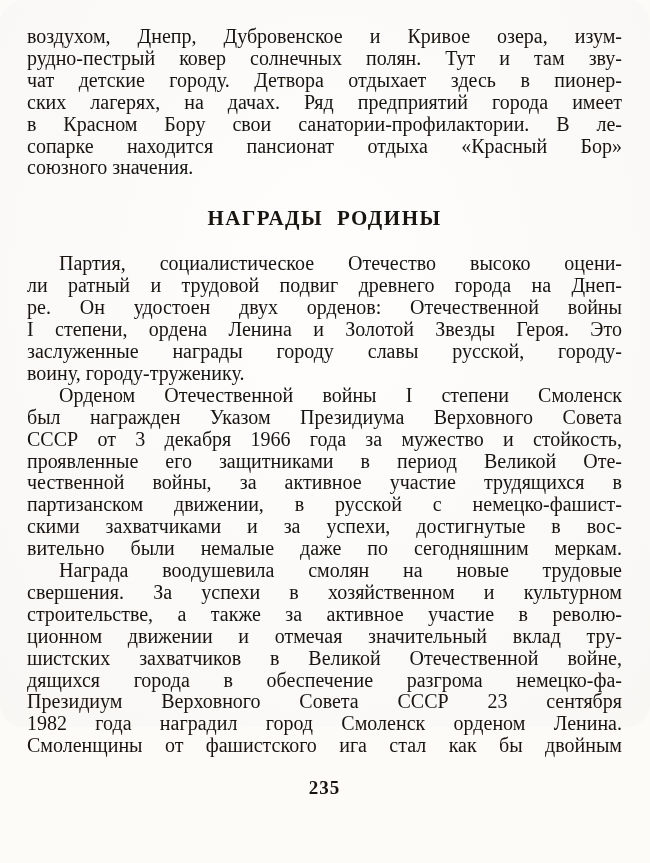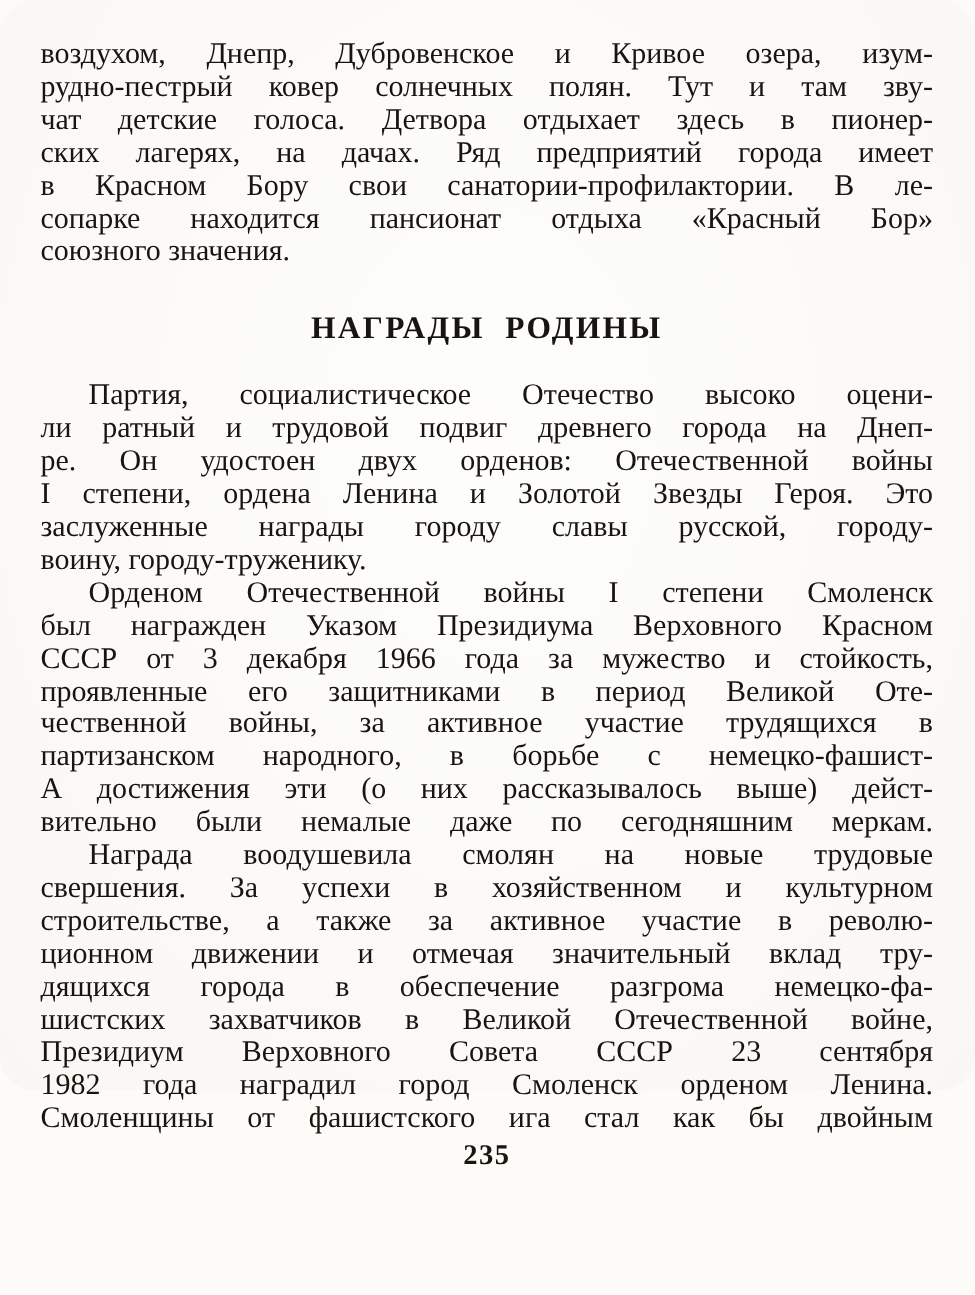--- a/index.html
+++ b/index.html
@@ -50,72 +50,72 @@
   .heading {
     margin: 28px 0 24px 0;
     line-height: 22px;
     text-align: center;
     font-weight: bold;
     font-size: 21px;
     letter-spacing: 1.5px;
     word-spacing: 7px;
   }
   .pagenum {
-    margin-top: 3px;
+    margin-top: 20px;
     text-align: center;
     font-weight: bold;
     font-size: 19px;
     letter-spacing: 1px;
   }
 </style>
 </head>
 <body>
 
 <div class="page">
   <div class="text-block">
 
     <div>
       <div class="line">воздухом, Днепр, Дубровенское и Кривое озера, изум-</div>
       <div class="line">рудно-пестрый ковер солнечных полян. Тут и там зву-</div>
-      <div class="line">чат детские голоса. Детвора отдыхает здесь в пионер-</div>
+      <div class="line">чат детские городу. Детвора отдыхает здесь в пионер-</div>
       <div class="line">ских лагерях, на дачах. Ряд предприятий города имеет</div>
       <div class="line">в Красном Бору свои санатории-профилактории. В ле-</div>
       <div class="line">сопарке находится пансионат отдыха «Красный Бор»</div>
       <div class="line last">союзного значения.</div>
     </div>
 
     <div class="heading">НАГРАДЫ РОДИНЫ</div>
 
     <div>
       <div class="line indent">Партия, социалистическое Отечество высоко оцени-</div>
       <div class="line">ли ратный и трудовой подвиг древнего города на Днеп-</div>
       <div class="line">ре. Он удостоен двух орденов: Отечественной войны</div>
       <div class="line">I степени, ордена Ленина и Золотой Звезды Героя. Это</div>
       <div class="line">заслуженные награды городу славы русской, городу-</div>
       <div class="line last">воину, городу-труженику.</div>
     </div>
 
     <div>
       <div class="line indent">Орденом Отечественной войны I степени Смоленск</div>
-      <div class="line">был награжден Указом Президиума Верховного Красном</div>
+      <div class="line">был награжден Указом Президиума Верховного Совета</div>
       <div class="line">СССР от 3 декабря 1966 года за мужество и стойкость,</div>
       <div class="line">проявленные его защитниками в период Великой Оте-</div>
       <div class="line">чественной войны, за активное участие трудящихся в</div>
-      <div class="line">партизанском народного, в борьбе с немецко-фашист-</div>
-      <div class="line">А достижения эти (о них рассказывалось выше) дейст-</div>
+      <div class="line">партизанском движении, в русской с немецко-фашист-</div>
+      <div class="line">скими захватчиками и за успехи, достигнутые в вос-</div>
       <div class="line">вительно были немалые даже по сегодняшним меркам.</div>
     </div>
 
     <div>
       <div class="line indent">Награда воодушевила смолян на новые трудовые</div>
       <div class="line">свершения. За успехи в хозяйственном и культурном</div>
       <div class="line">строительстве, а также за активное участие в револю-</div>
       <div class="line">ционном движении и отмечая значительный вклад тру-</div>
+      <div class="line">шистских захватчиков в Великой Отечественной войне,</div>
       <div class="line">дящихся города в обеспечение разгрома немецко-фа-</div>
-      <div class="line">шистских захватчиков в Великой Отечественной войне,</div>
       <div class="line">Президиум Верховного Совета СССР 23 сентября</div>
       <div class="line">1982 года наградил город Смоленск орденом Ленина.</div>
       <div class="line">Смоленщины от фашистского ига стал как бы двойным</div>
     </div>
 
     <div class="pagenum">235</div>
 
   </div>
 </div>
 

